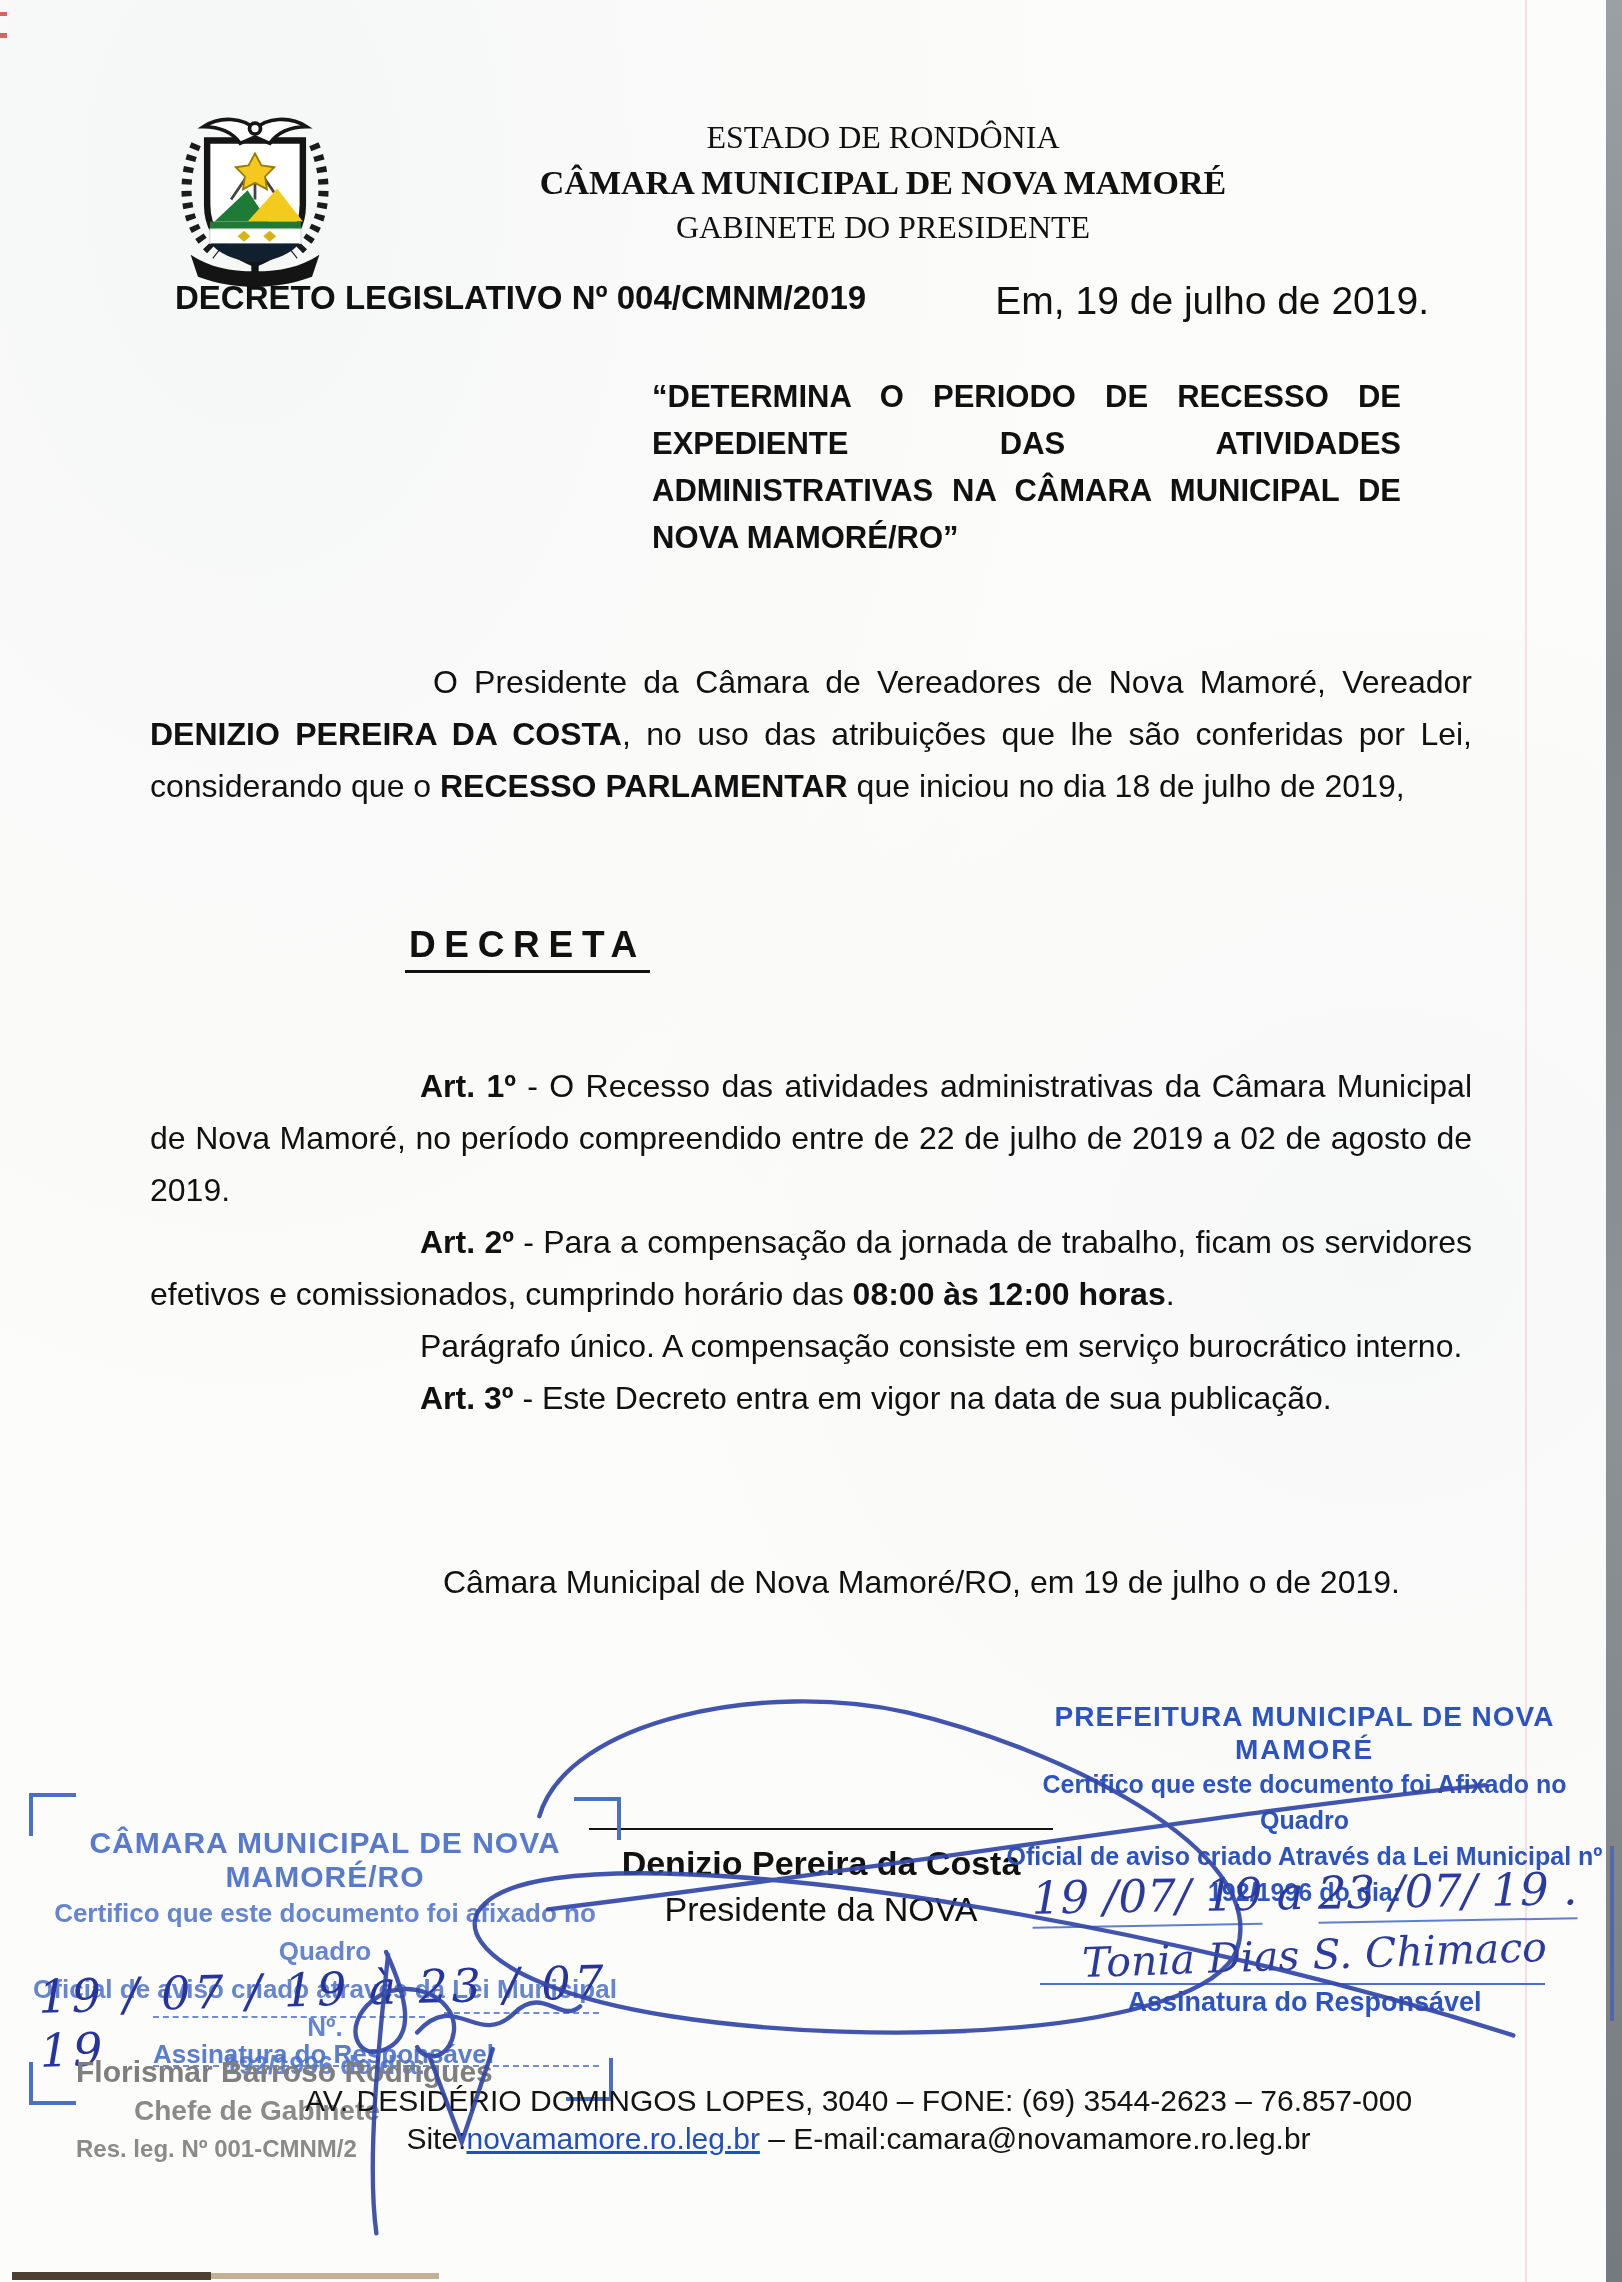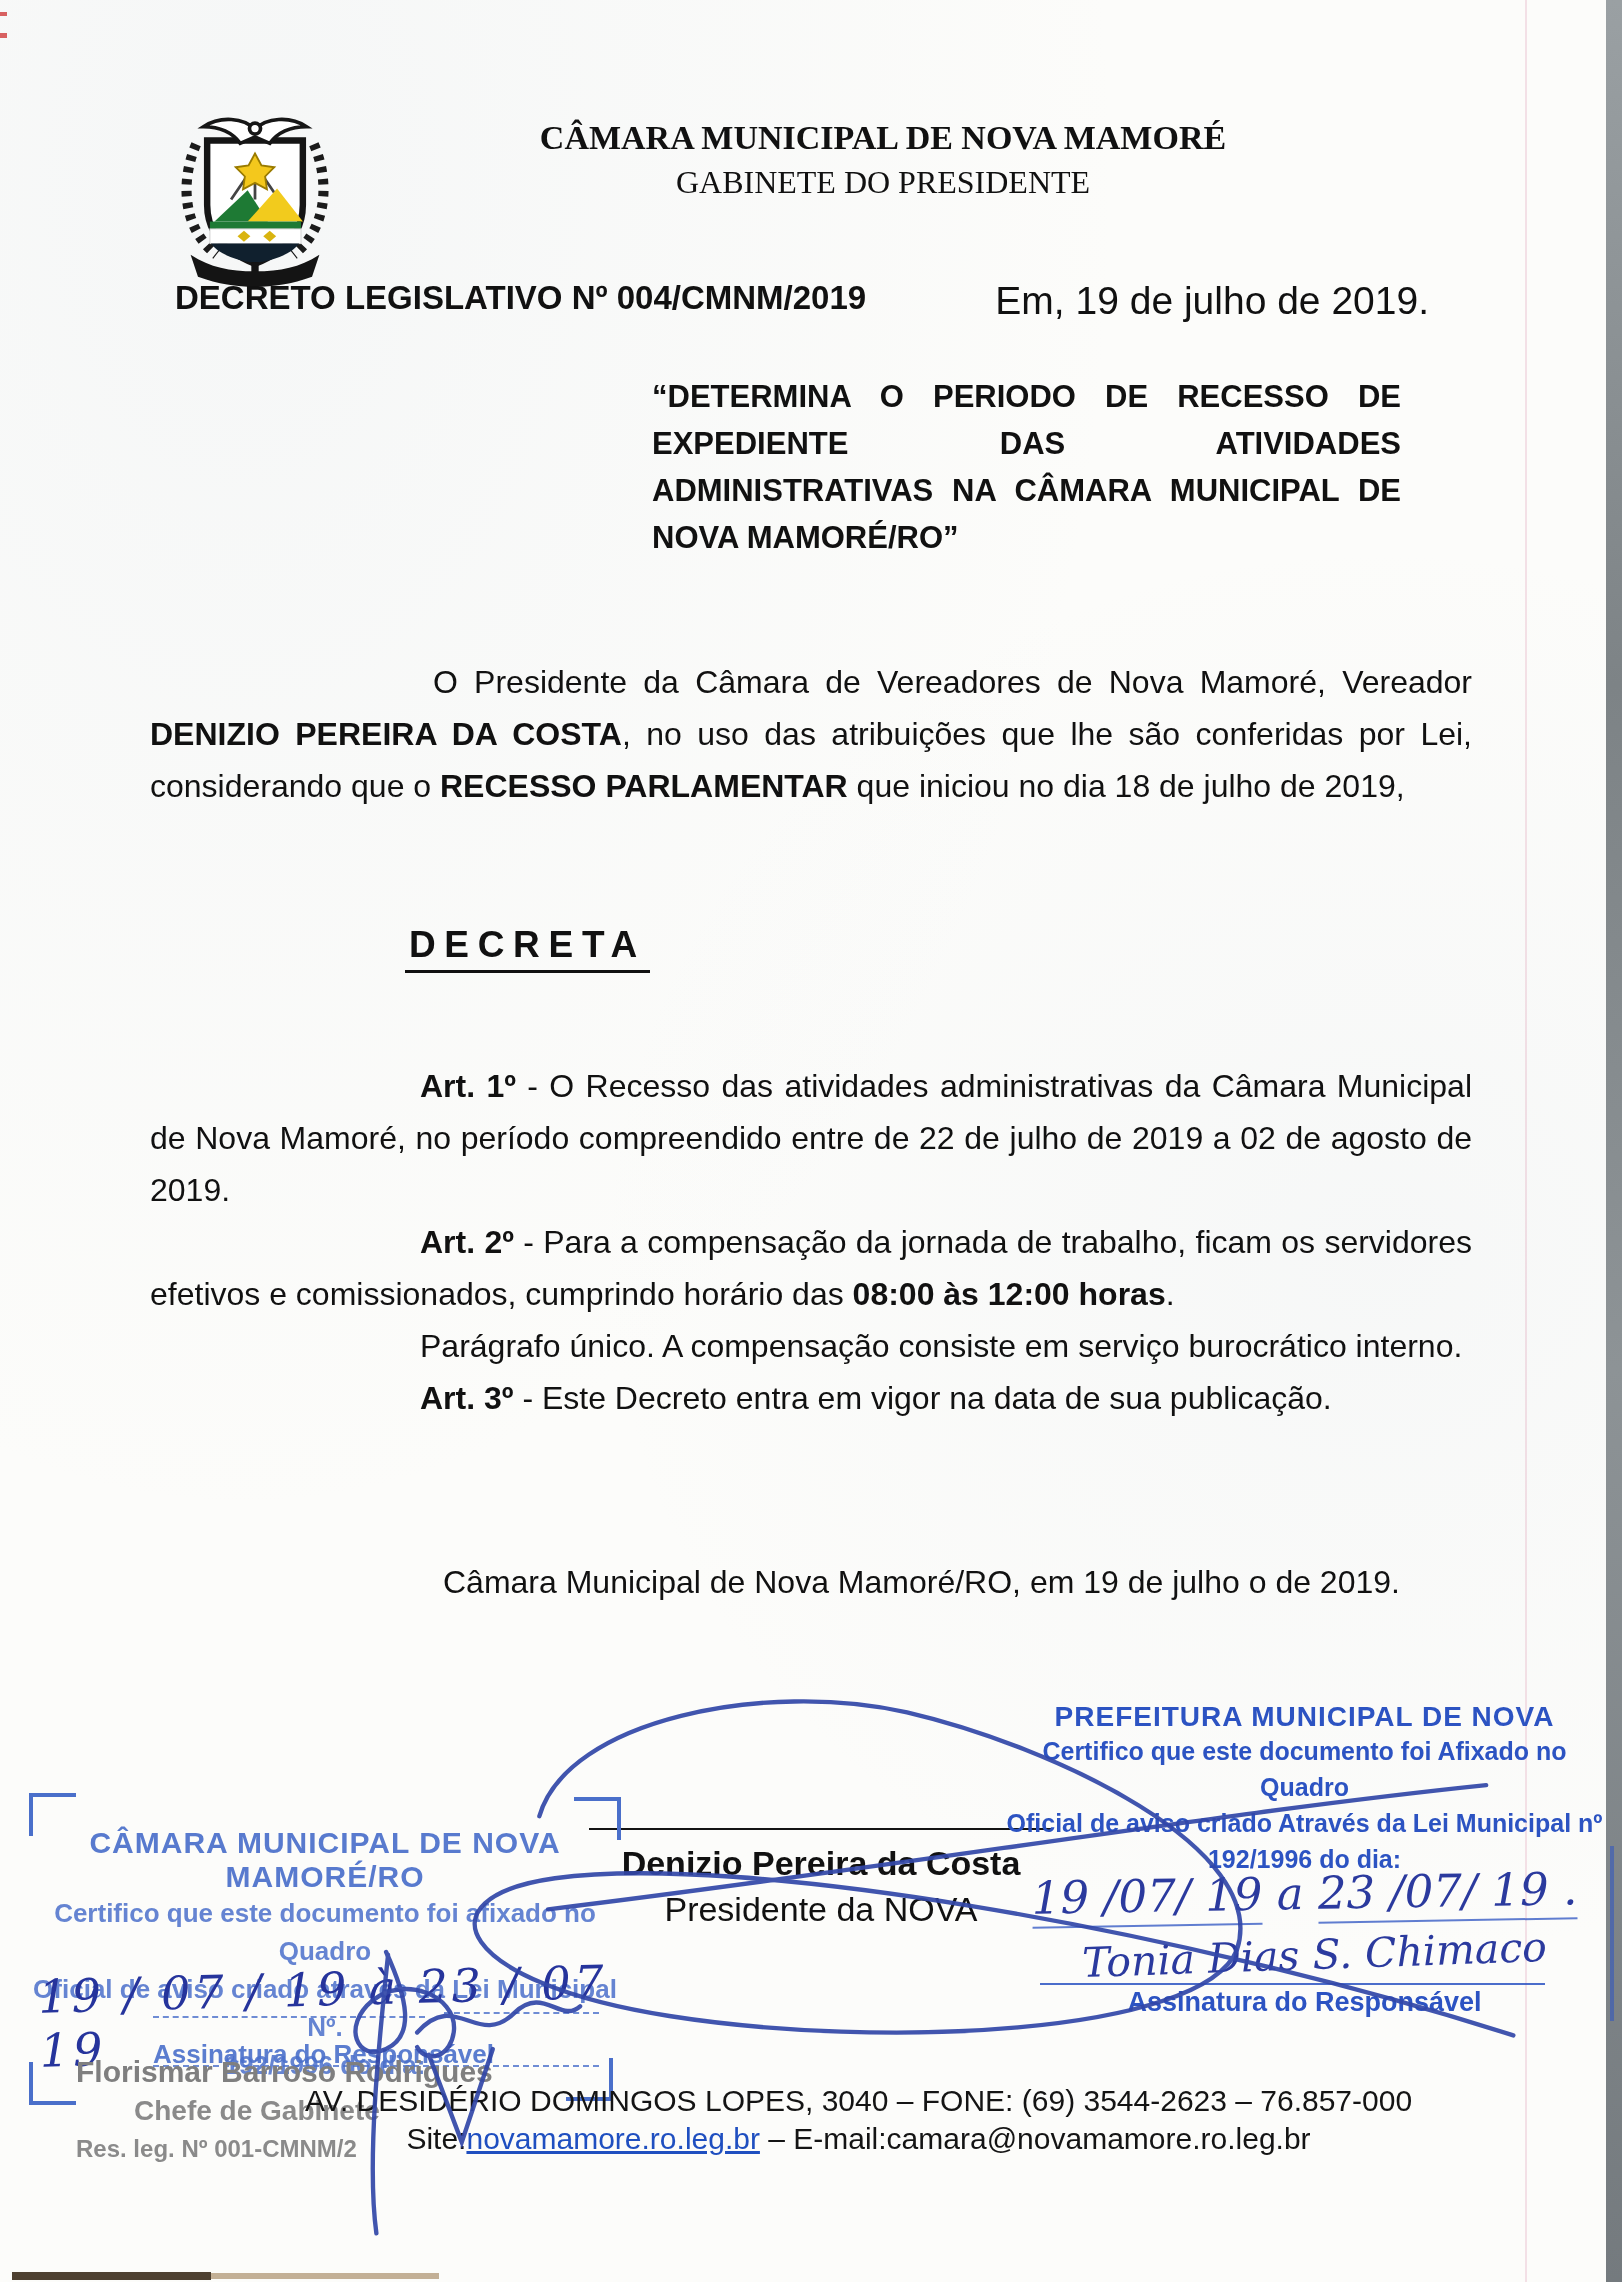--- a/index.html
+++ b/index.html
@@ -129,20 +129,21 @@
       <rect x="51" y="130" width="99" height="16" fill="#ffffff" stroke="#ccc" stroke-width="1"></rect>
       <path d="M88 132 l7 6 -7 6 -7 -6 z" fill="#d9b410"></path>
       <path d="M116 132 l7 6 -7 6 -7 -6 z" fill="#d9b410"></path>
       <path d="M52 146 L148 146 C140 157 122 164 100 167 C78 164 60 157 52 146 Z" fill="#10202e"></path>
       <rect x="96" y="166" width="8" height="16" fill="#141414"></rect>
       <path d="M30 158 C 52 172 72 176 100 176 C128 176 148 172 170 158 L162 182 C140 190 120 193 100 193 C80 193 60 190 38 182 Z" fill="#141414"></path>
     </svg>
   </div>
 
   <div class="hdr">
+    <div class="l1">ESTADO DE RONDÔNIA</div>
     <div class="l2">CÂMARA MUNICIPAL DE NOVA MAMORÉ</div>
     <div class="l3">GABINETE DO PRESIDENTE</div>
   </div>
 
   <div class="decreerow">
     <span class="num">DECRETO LEGISLATIVO Nº 004/CMNM/2019</span>
     <span class="date">Em, 19 de julho de 2019.</span>
   </div>
 
   <div class="quote">“DETERMINA O PERIODO DE RECESSO DE EXPEDIENTE DAS ATIVIDADES ADMINISTRATIVAS NA CÂMARA MUNICIPAL DE NOVA MAMORÉ/RO”</div>
@@ -162,20 +163,21 @@
 
   <div class="closing">Câmara Municipal de Nova Mamoré/RO, em 19 de julho o de 2019.</div>
 
   <div class="sigblock">
     <div class="name">Denizio Pereira da Costa</div>
     <div class="title">Presidente da NOVA</div>
   </div>
 
   <div class="stampR">
     <div class="t1">PREFEITURA MUNICIPAL DE NOVA</div>
+    <div class="t2">MAMORÉ</div>
     <div class="b">Certifico que este documento foi Afixado no Quadro</div>
     <div class="b">Oficial de aviso criado Através da Lei Municipal nº</div>
     <div class="b">192/1996 do dia:</div>
     <div class="hwdate">
       <span class="hw-u">19 /07/ 19</span><span> a </span><span class="hw-u">23 /07/ 19 .</span>
     </div>
     <div class="hwname">Tonia Dias S. Chimaco</div>
     <div class="sigline"></div>
     <div class="resp">Assinatura do Responsável</div>
     <div class="vline"></div>

